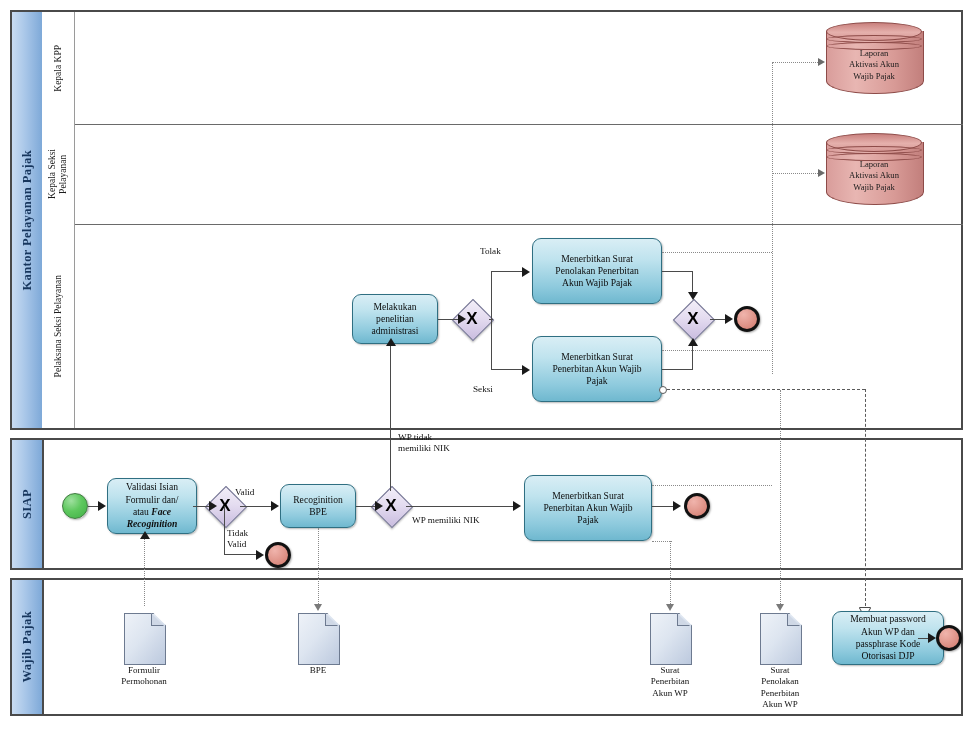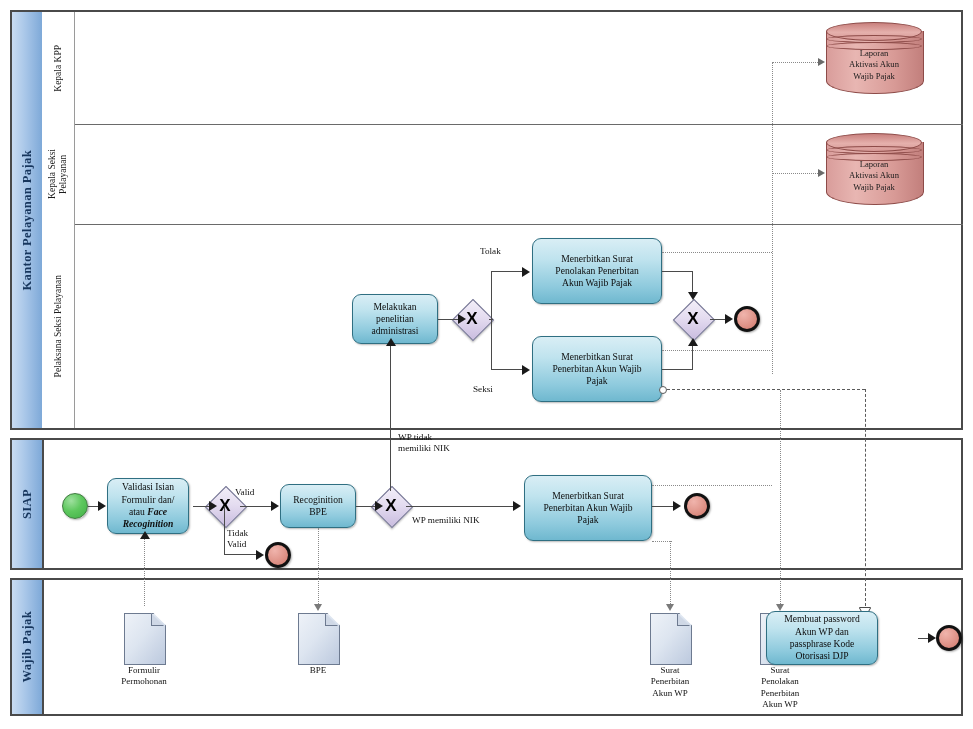--- a/index.html
+++ b/index.html
@@ -220,21 +220,21 @@
   <div class="dot h" style="left:662px;top:252px;width:110px;"></div>
   <div class="dot h" style="left:662px;top:350px;width:110px;"></div>
 
   <div class="ocirc" style="left:659px;top:386px;"></div>
   <div class="dash h" style="left:667px;top:389px;width:198px;"></div>
   <div class="dash v" style="left:865px;top:389px;height:222px;"></div>
   <div class="oarw d" style="left:860px;top:608px;"></div>
 
   <div class="ev start" style="left:62px;top:493px;"></div>
 
-  <div class="task" style="left:107px;top:478px;width:82px;height:56px;flex-direction:column;">
+  <div class="task" style="left:107px;top:478px;width:90px;height:56px;flex-direction:column;">
     <span>Validasi Isian</span>
     <span>Formulir dan/</span>
     <span><span>atau </span><i>Face</i></span>
     <i>Recoginition</i>
   </div>
 
   <div class="gw" style="left:205px;top:486px;">
     <div class="dia"></div>
     <div class="x">X</div>
   </div>
@@ -310,21 +310,21 @@
 
   <div class="doc" style="left:760px;top:613px;">
     <div class="sh"></div>
     <div class="fold"></div>
     <div class="lbl" style="white-space:pre-line;">Surat
 Penolakan
 Penerbitan
 Akun WP</div>
   </div>
 
-  <div class="task" style="left:766px;top:611px;width:112px;height:54px;white-space:pre-line;">Membuat password
+  <div class="task" style="left:832px;top:611px;width:112px;height:54px;white-space:pre-line;">Membuat password
 Akun WP dan
 passphrase Kode
 Otorisasi DJP</div>
 
   <div class="ev end" style="left:936px;top:625px;"></div>
 
   <div class="ln h" style="left:918px;top:637.5px;width:14px;"></div>
   <div class="arw r" style="left:928px;top:633px;"></div>
 
   <div class="dot v" style="left:144px;top:538px;height:68px;"></div>

